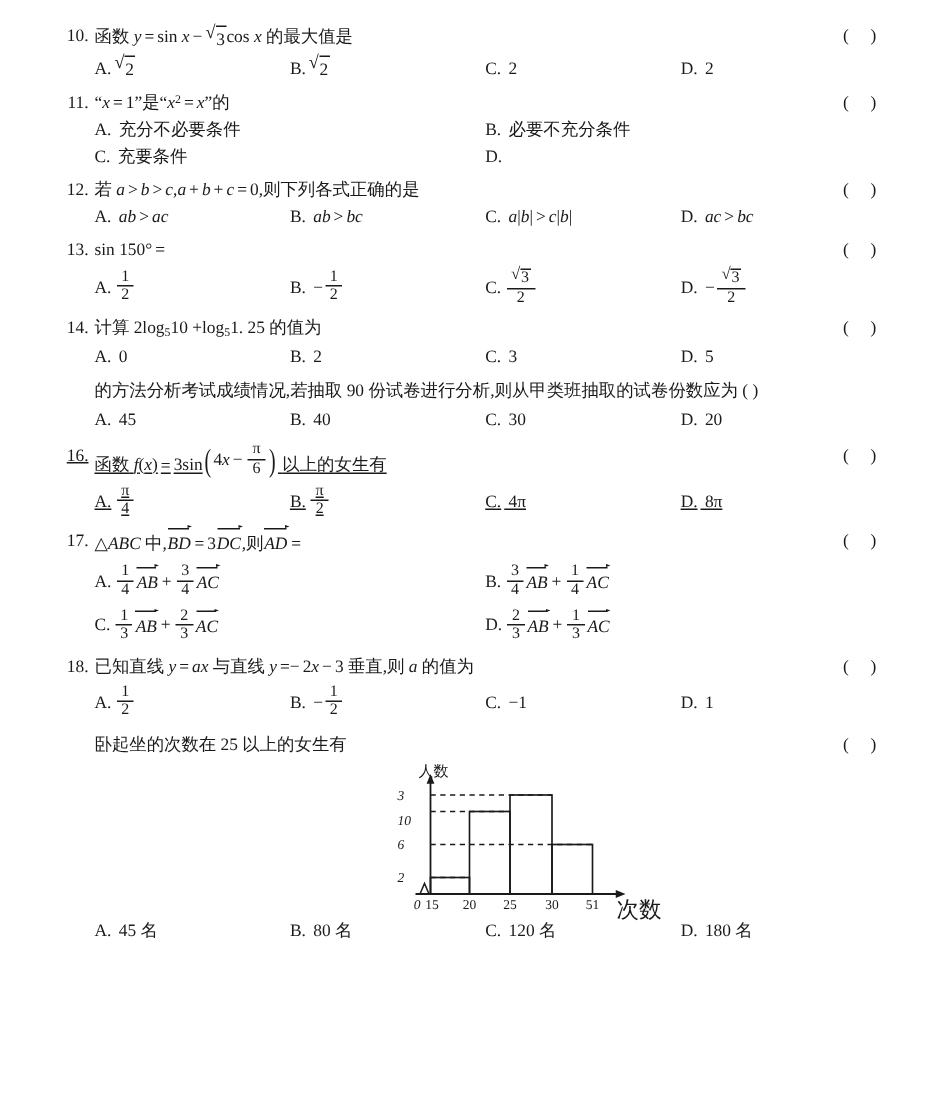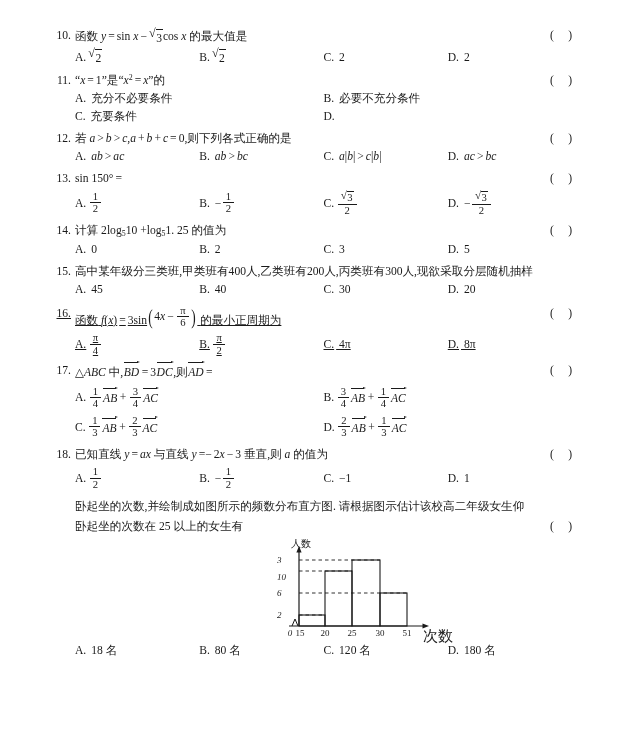--- a/index.html
+++ b/index.html
@@ -12,21 +12,21 @@
     height: 732px;
     font-family: "Liberation Serif", "DejaVu Serif", serif;
     color: #1a1a1a;
     position: relative;
     overflow: hidden;
   }
   .page {
     position: relative;
     width: 621px;
     height: 732px;
-    padding: 15px;
+    padding: 3px;
     box-sizing: border-box;
   }
 
   
   .q {
     position: relative;
     margin: 0;
     padding: 0 34px 0 34px;
   }
   .q-stem {
@@ -325,24 +325,21 @@
     </div>
     <div class="opts four-col">
       <span class="opt"><span class="opt-lbl">A.</span>&nbsp;<span>0</span></span>
       <span class="opt"><span class="opt-lbl">B.</span>&nbsp;<span>2</span></span>
       <span class="opt"><span class="opt-lbl">C.</span>&nbsp;<span>3</span></span>
       <span class="opt"><span class="opt-lbl">D.</span>&nbsp;<span>5</span></span>
     </div>
   </div>
 
   <div class="q" style="padding-top:5px;">
-    <div class="q-stem">
-      <span class="q-num">15.</span>
-      <span class="q-body">高中某年级分三类班,甲类班有400人,乙类班有200人,丙类班有300人,现欲采取分层随机抽样</span>
-    </div>
+    <div class="q-wrap-line">的方法分析考试成绩情况,若抽取 90 份试卷进行分析,则从甲类班抽取的试卷份数应为 (    )</div>
     <div class="opts four-col">
       <span class="opt"><span class="opt-lbl">A.</span>&nbsp;<span>45</span></span>
       <span class="opt"><span class="opt-lbl">B.</span>&nbsp;<span>40</span></span>
       <span class="opt"><span class="opt-lbl">C.</span>&nbsp;<span>30</span></span>
       <span class="opt"><span class="opt-lbl">D.</span>&nbsp;<span>20</span></span>
     </div>
   </div>
 
   <div class="q" style="padding-top:7px;text-decoration:underline;">
     <div class="q-stem">
@@ -353,21 +350,21 @@
             <span class="pl">(</span>
             <span class="mn">4</span>
             <span class="mi">x</span>
             <span class="op">−</span>
             <span class="frac">
               <span class="num">π</span>
               <span class="den">6</span>
             </span>
             <span class="pr">)</span>
           </span>
-        <span>的最小正周期为</span>
+        <span>以上的女生有</span>
       </span>
       <span class="paren">(    )</span>
     </div>
     <div class="opts four-col" style="padding-top:3px;">
       <span class="opt">
           <span class="opt-lbl">A.</span>
           <span class="frac">
             <span class="num">π</span>
             <span class="den">4</span>
           </span>
@@ -473,21 +470,20 @@
       <span class="opt"><span class="opt-lbl">B.</span>&nbsp;−<span class="frac">
             <span class="num">1</span>
             <span class="den">2</span>
           </span></span>
       <span class="opt"><span class="opt-lbl">C.</span>&nbsp;−1</span>
       <span class="opt"><span class="opt-lbl">D.</span>&nbsp;1</span>
     </div>
   </div>
 
   <div class="q" style="padding-top:7px;">
-    <div class="q-wrap-line">卧起坐的次数,并绘制成如图所示的频数分布直方图. 请根据图示估计该校高二年级女生仰</div>
     <div class="q-wrap-line" style="position:relative;">
       <span>卧起坐的次数在 25 以上的女生有</span>
       <span class="paren" style="right:-6px;">(    )</span>
     </div>
   </div>
 
   <div class="chart-area">
     <div class="chart">
       <svg width="160" height="100" viewBox="0 0 160 100">
 
@@ -522,19 +518,19 @@
       <span class="xtick" style="left:48px; top:89px;">20</span>
       <span class="xtick" style="left:75px; top:89px;">25</span>
       <span class="xtick" style="left:103px; top:89px;">30</span>
       <span class="xtick" style="left:130px; top:89px;">51</span>
 
       <span class="xlabel" style="left:146px; top:88px;">次数</span>
     </div>
   </div>
 
   <div class="final-opts">
-    <span class="opt"><span class="opt-lbl">A.</span>&nbsp;<span>18 名</span></span>
+    <span class="opt"><span class="opt-lbl">A.</span>&nbsp;<span>45 名</span></span>
     <span class="opt"><span class="opt-lbl">B.</span>&nbsp;<span>80 名</span></span>
     <span class="opt"><span class="opt-lbl">C.</span>&nbsp;<span>120 名</span></span>
     <span class="opt"><span class="opt-lbl">D.</span>&nbsp;<span>180 名</span></span>
   </div>
 
 </div>
 
 </body></html>

